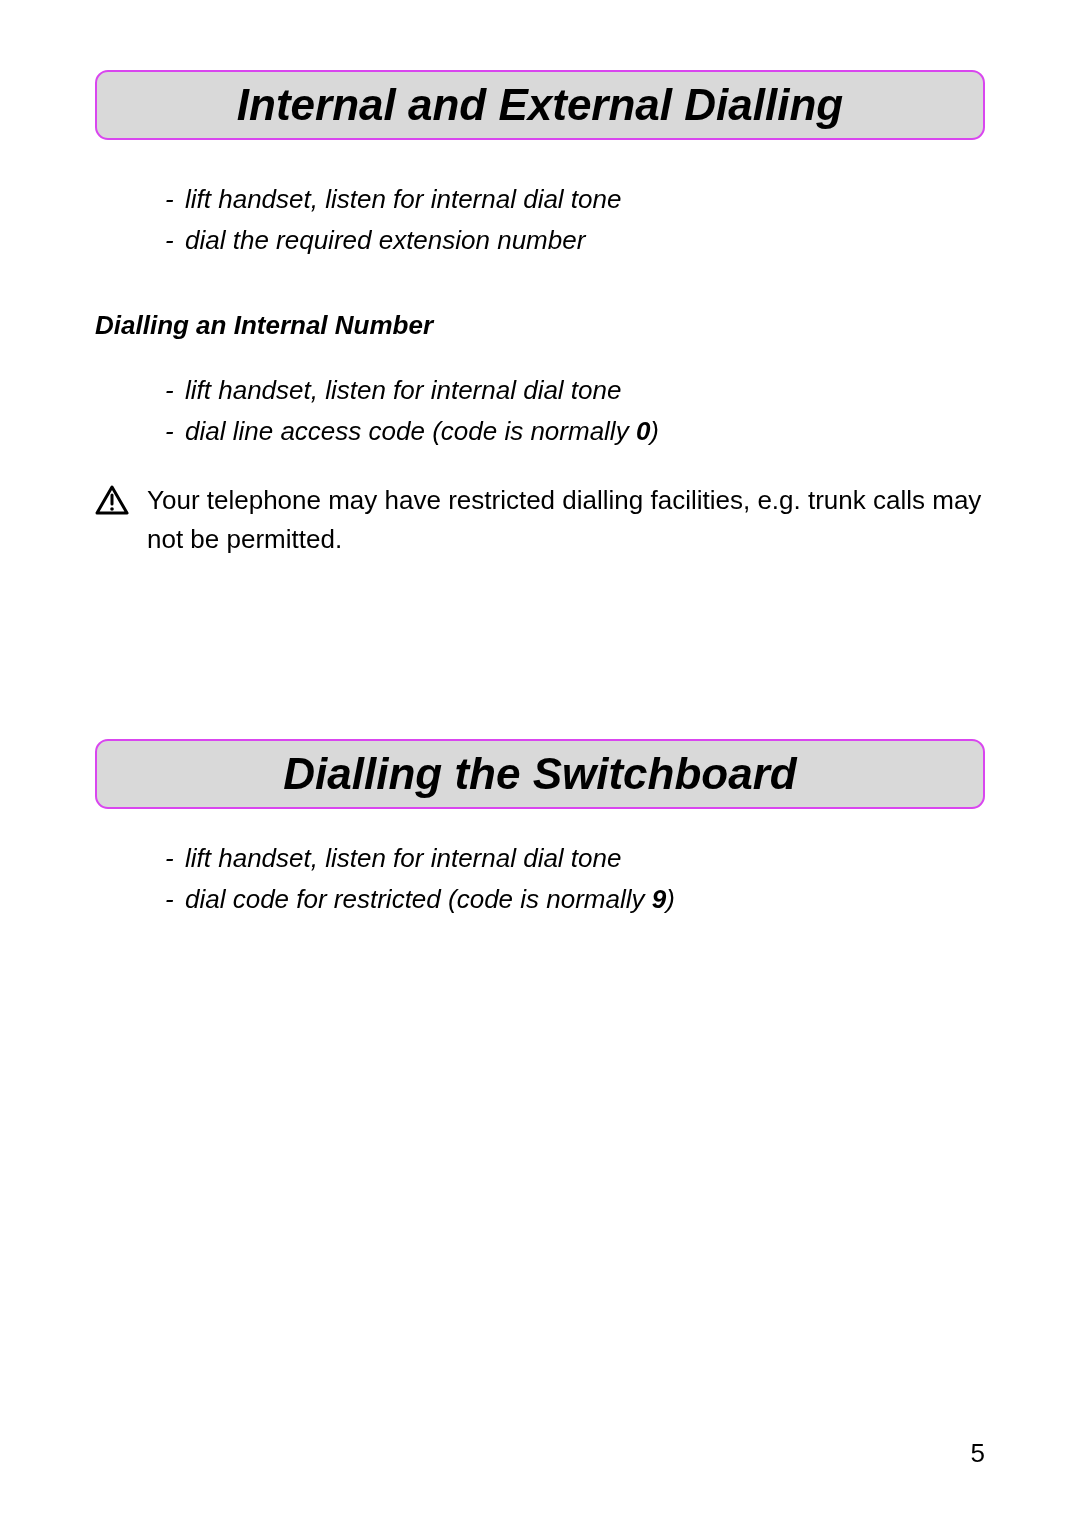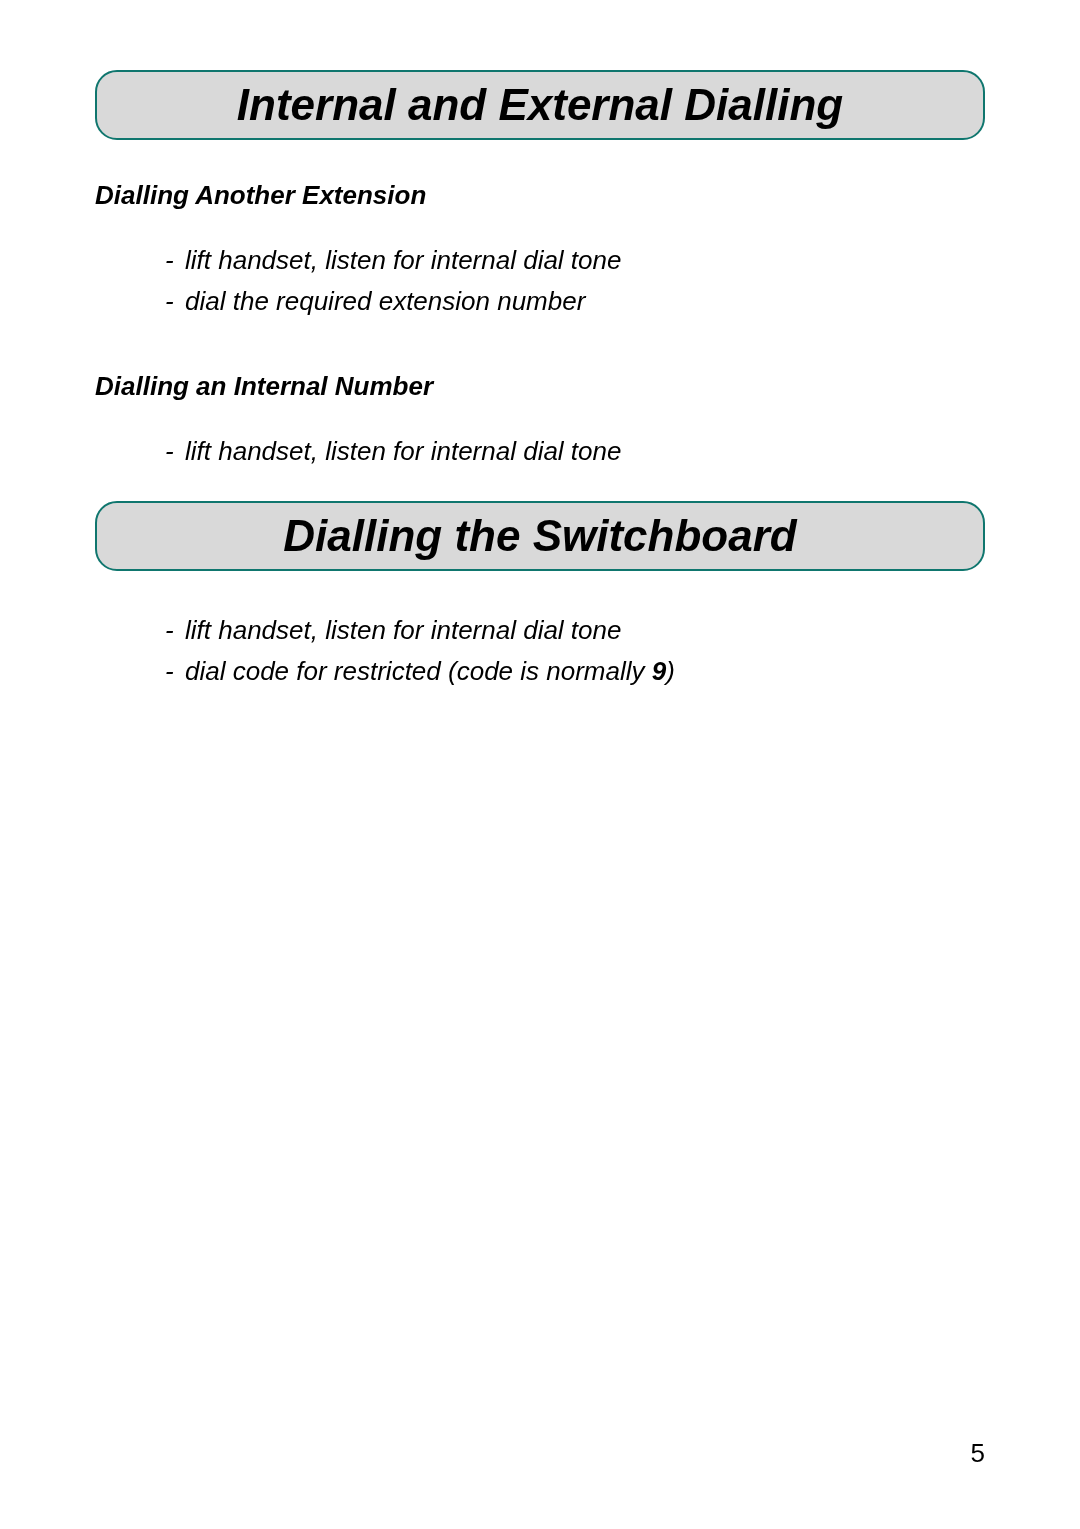--- a/index.html
+++ b/index.html
@@ -13,22 +13,22 @@
     background: #ffffff;
     font-family: Arial, Helvetica, sans-serif;
     color: #000000;
     position: relative;
   }
   .page {
     padding: 70px 95px 60px 95px;
   }
   .section-title-box {
     background: #d9d9d9;
-    border: 2px solid #0f766e;
-    border-radius: 22px;
+    border: 2px solid #d946ef;
+    border-radius: 13px;
     padding: 8px 20px;
     text-align: center;
     margin-bottom: 40px;
   }
   .section-title {
     font-size: 44px;
     font-weight: bold;
     font-style: italic;
   }
   .subheading {
@@ -78,41 +78,53 @@
 </style>
 </head>
 <body>
 
 <div class="page">
 
   <div class="section-title-box">
     <div class="section-title">Internal and External Dialling</div>
   </div>
 
-  <div class="subheading">Dialling Another Extension</div>
 
   <div class="list-container">
     <div class="list-item">
       <span class="dash">-</span><span>lift handset, listen for internal dial tone</span>
     </div>
     <div class="list-item">
       <span class="dash">-</span><span>dial the required extension number</span>
     </div>
   </div>
 
   <div class="subheading">Dialling an Internal Number</div>
 
   <div class="list-container" style="margin-bottom:30px;">
     <div class="list-item">
       <span class="dash">-</span><span>lift handset, listen for internal dial tone</span>
     </div>
+    <div class="list-item">
+      <span class="dash">-</span><span>dial line access code (code is normally </span><span class="bold">0</span><span>)</span>
+    </div>
   </div>
 
+  <div class="warning-row">
+    <div class="warning-icon">
+      <svg width="34" height="30" viewBox="0 0 34 30">
+        <polygon points="17,2 32,28 2,28" fill="none" stroke="#000000" stroke-width="3" stroke-linejoin="round"></polygon>
+        <line x1="17" y1="10" x2="17" y2="19" stroke="#000000" stroke-width="3" stroke-linecap="round"></line>
+        <circle cx="17" cy="24" r="1.8" fill="#000000"></circle>
+      </svg>
+    </div>
+    <div class="warning-text">Your telephone may have restricted dialling facilities, e.g. trunk calls may not be permitted.</div>
+  </div>
 
-  <div class="section-title-box" style="margin-bottom:40px;">
+  <div class="section-title-box" style="margin-bottom:30px;">
     <div class="section-title">Dialling the Switchboard</div>
   </div>
 
   <div class="list-container">
     <div class="list-item">
       <span class="dash">-</span><span>lift handset, listen for internal dial tone</span>
     </div>
     <div class="list-item">
       <span class="dash">-</span><span>dial code for restricted (code is normally </span><span class="bold">9</span><span>)</span>
     </div>

